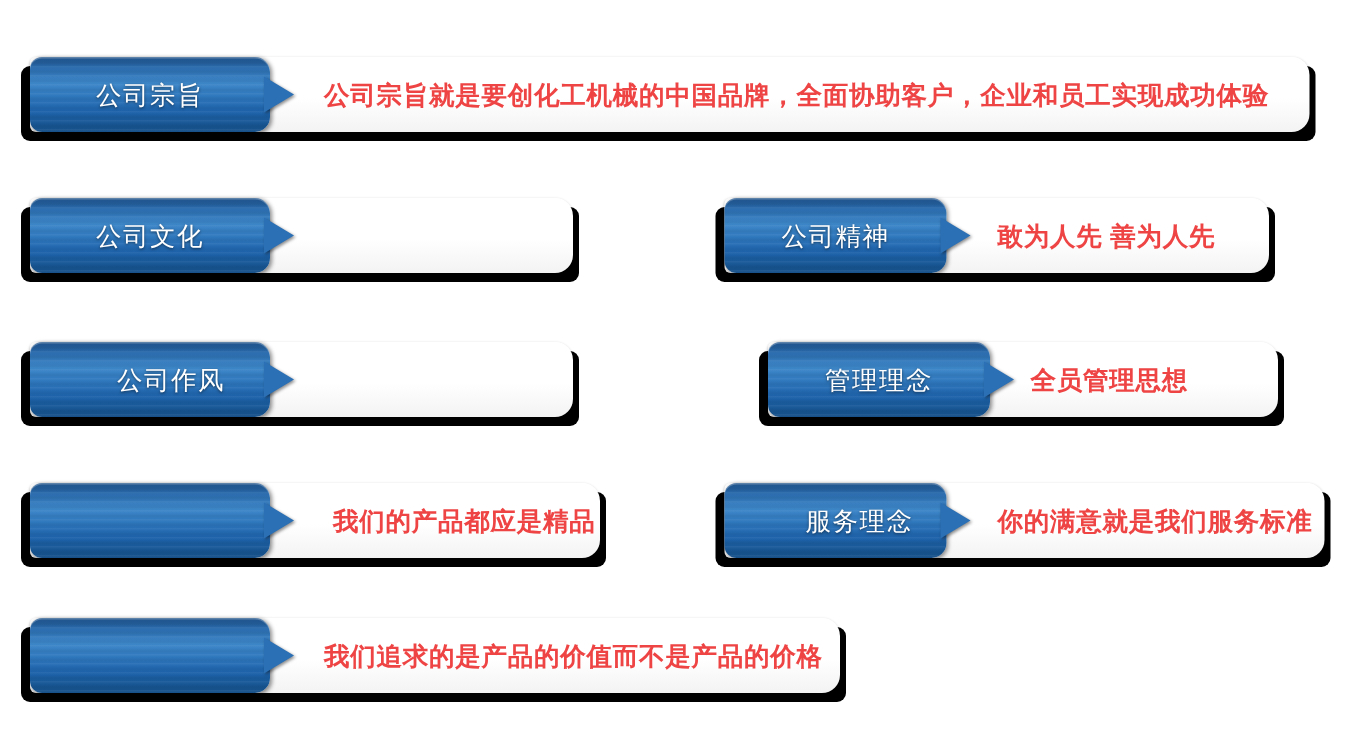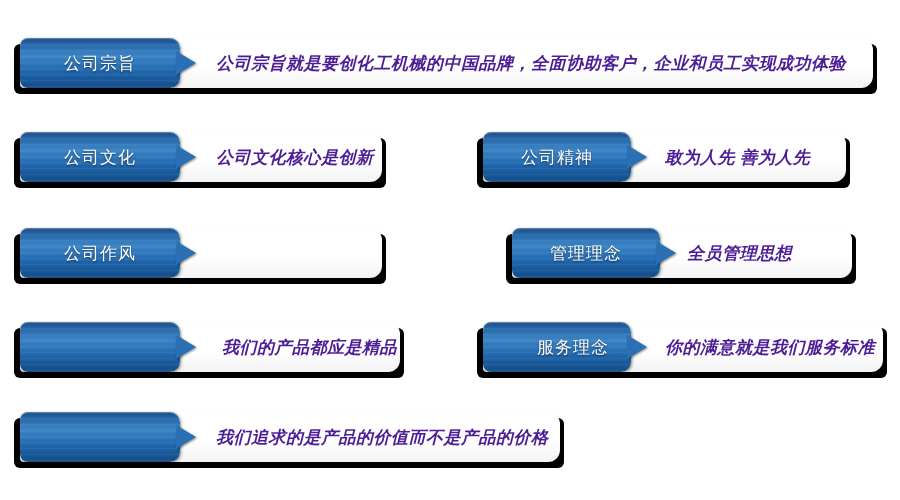--- a/index.html
+++ b/index.html
@@ -91,63 +91,61 @@
     letter-spacing:1px;
     text-shadow:0 1px 2px rgba(0,0,0,.55);
     white-space:nowrap;
     z-index:4;
     pointer-events:none;
   }
   .card .desc{
     position:absolute;
     top:0;height:50px;
     display:flex;align-items:center;
-    color:#4c1d95;
+    color:#ef4444;
     font-size:17px;
     font-weight:bold;
     letter-spacing:.5px;
     white-space:nowrap;
     z-index:4;
-    font-style:italic;
   }
 </style>
 </head>
 <body>
 
 <div id="stage">
     <div class="card" style="left: 20px; top: 38px; width: 853px;">
       <div class="shadow"></div>
       <div class="panel"></div>
       <div class="tab" style="width: 160px;"></div>
       <div class="pointer" style="left: 156px;"></div>
       <div class="tab-label" style="left: 0px; width: 160px;">公司宗旨</div>
       <div class="desc" style="left: 196px;">公司宗旨就是要创化工机械的中国品牌，全面协助客户，企业和员工实现成功体验</div>
     </div>
     <div class="card" style="left: 20px; top: 132px; width: 362px;">
       <div class="shadow"></div>
       <div class="panel"></div>
       <div class="tab" style="width: 160px;"></div>
       <div class="pointer" style="left: 156px;"></div>
       <div class="tab-label" style="left: 0px; width: 160px;">公司文化</div>
-      <div class="desc" style="left: 196px;">公司文化核心是创新</div>
     </div>
     <div class="card" style="left: 483px; top: 132px; width: 363px;">
       <div class="shadow"></div>
       <div class="panel"></div>
       <div class="tab" style="width: 148px;"></div>
       <div class="pointer" style="left: 144px;"></div>
       <div class="tab-label" style="left: 0px; width: 148px;">公司精神</div>
       <div class="desc" style="left: 182px;">敢为人先  善为人先</div>
     </div>
     <div class="card" style="left: 20px; top: 228px; width: 362px;">
       <div class="shadow"></div>
       <div class="panel"></div>
       <div class="tab" style="width: 160px;"></div>
       <div class="pointer" style="left: 156px;"></div>
-      <div class="tab-label" style="left: 0px; width: 160px;">公司作风</div>
+      <div class="tab-label" style="left: 14px; width: 160px;">公司作风</div>
     </div>
     <div class="card" style="left: 483px; top: 228px; width: 340px; margin-left: 29px;">
       <div class="shadow"></div>
       <div class="panel"></div>
       <div class="tab" style="width: 148px;"></div>
       <div class="pointer" style="left: 144px;"></div>
       <div class="tab-label" style="left: 0px; width: 148px;">管理理念</div>
       <div class="desc" style="left: 175px;">全员管理思想</div>
     </div>
     <div class="card" style="left: 20px; top: 322px; width: 380px;">

